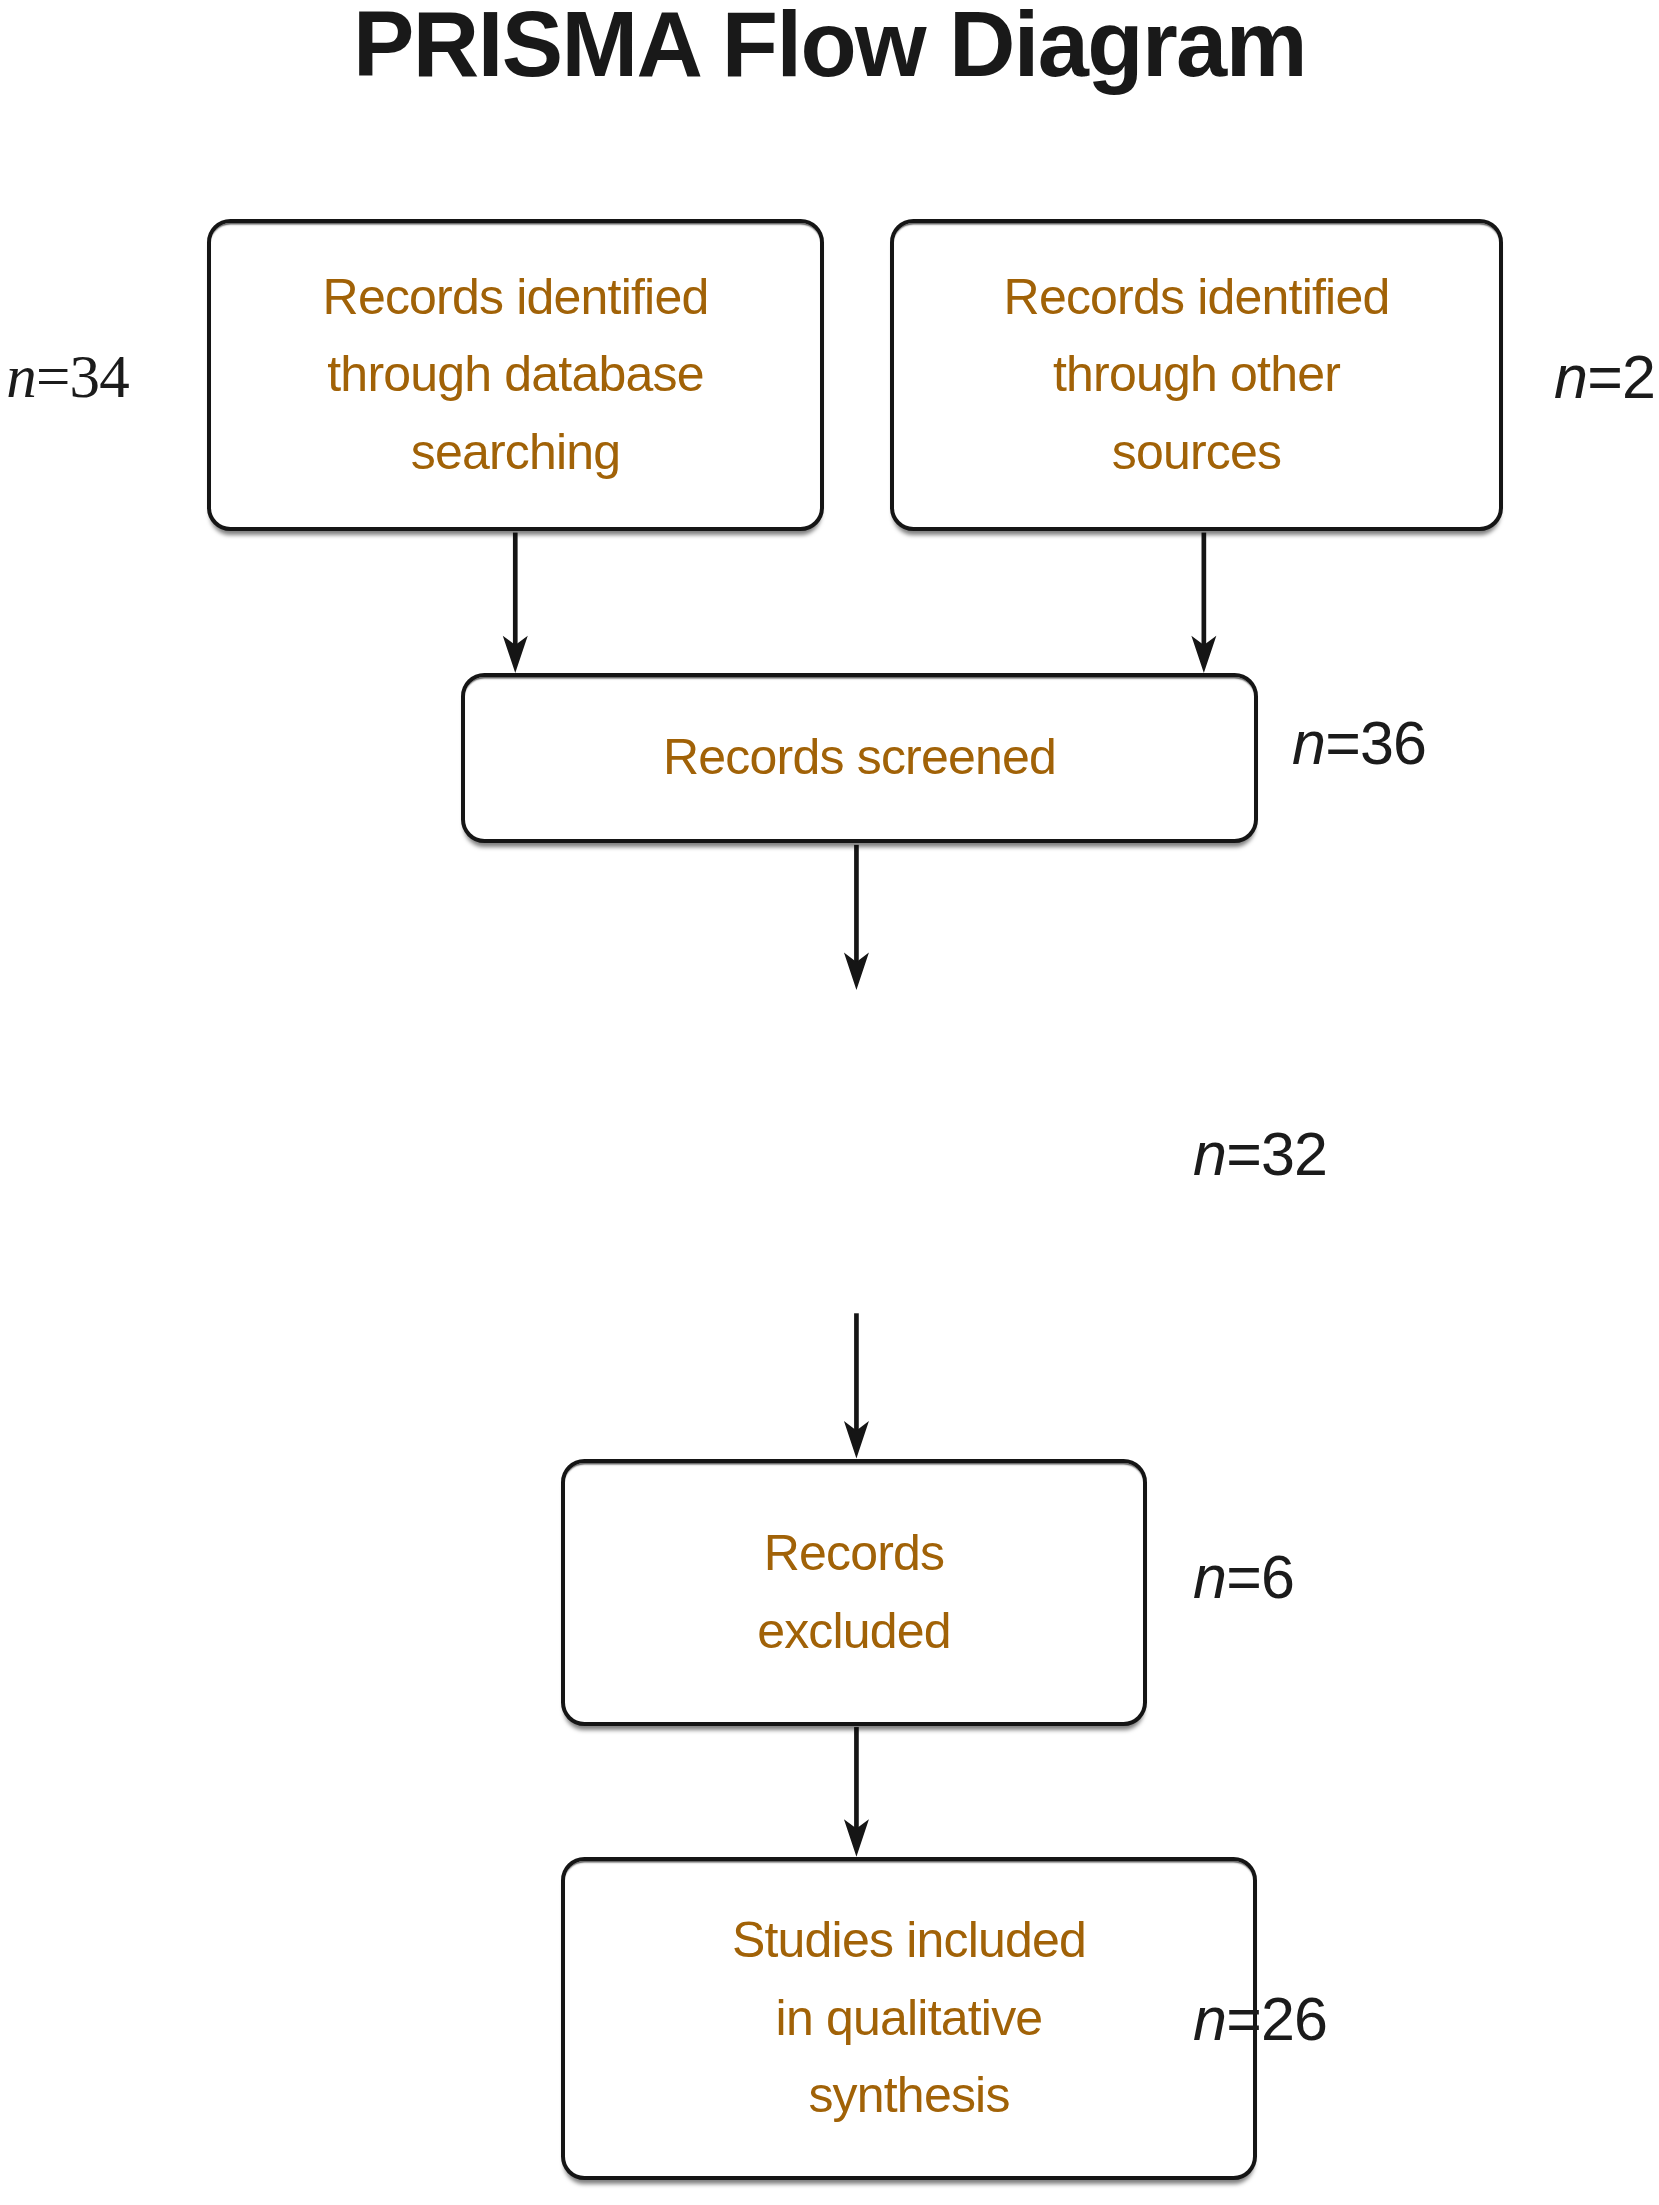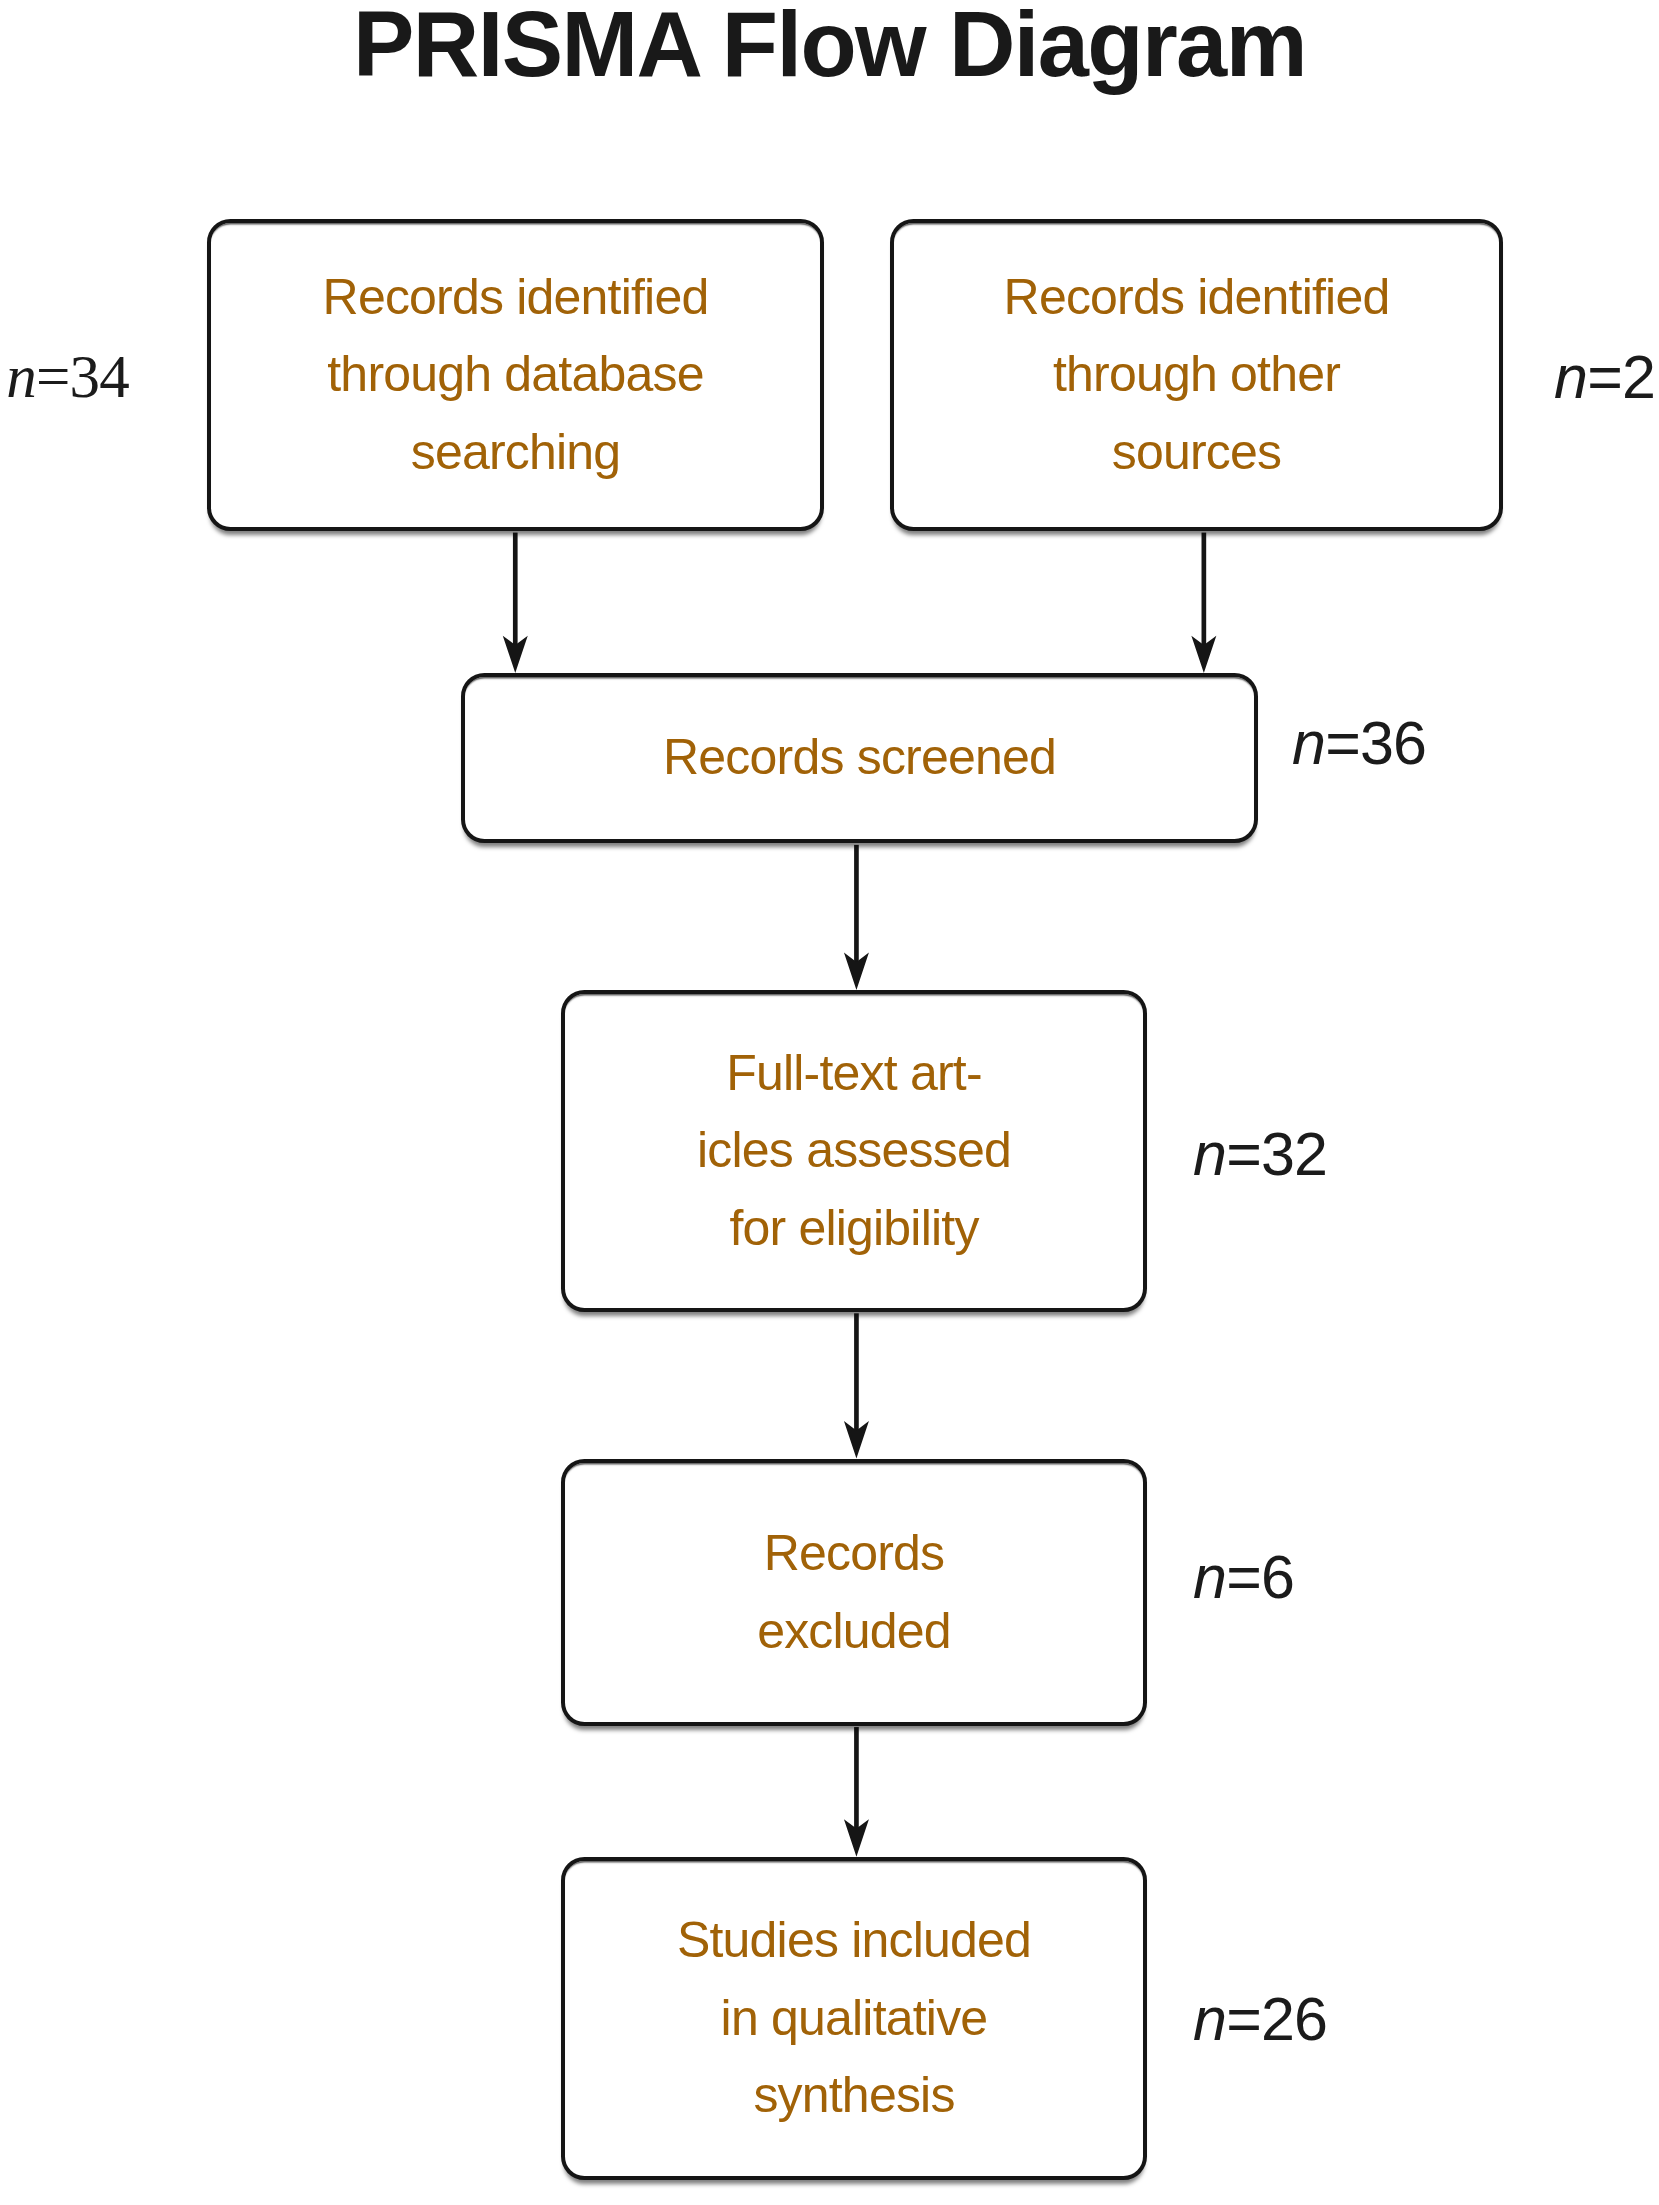--- a/index.html
+++ b/index.html
@@ -46,21 +46,21 @@
     line-height: 1.55;
     letter-spacing: -0.8px;
     color: #a16207;
   }
   
   #node-identified-database { left: 207px;  top: 219px;  width: 617px;  height: 312px; }
   #node-identified-other    { left: 890px; top: 219px;  width: 613px;  height: 312px; }
   #node-records-screened    { left: 461px;  top: 673px;  width: 797px; height: 170px; align-items: center; }
   #node-fulltext-assessed   { left: 561px;  top: 990px; width: 586px;  height: 322px; }
   #node-records-excluded    { left: 561px;  top: 1459px; width: 586px;  height: 267px; }
-  #node-studies-included    { left: 561px;  top: 1857px; width: 586px;  height: 323px; }
+  #node-studies-included    { left: 561px;  top: 1857px; width: 696px;  height: 323px; }
 
   .count-label {
     position: absolute;
     transform: translateY(-50%);
     font-size: 61px;
     letter-spacing: -0.8px;
     white-space: nowrap;
     color: #1b1b1b;
   }
   .count-label .count-var { font-style: italic; }
@@ -125,25 +125,20 @@
   <div class="box" id="node-identified-other">
     <span class="box-label">Records identified
 through other
 sources</span>
   </div>
 
   <div class="box" id="node-records-screened">
     <span class="box-label">Records screened</span>
   </div>
 
-  <div class="box" id="node-fulltext-assessed">
-    <span class="box-label">Full-text art-
-icles assessed
-for eligibility</span>
-  </div>
 
   <div class="box" id="node-records-excluded">
     <span class="box-label">Records
 excluded</span>
   </div>
 
   <div class="box" id="node-studies-included">
     <span class="box-label">Studies included
 in qualitative
 synthesis</span>

